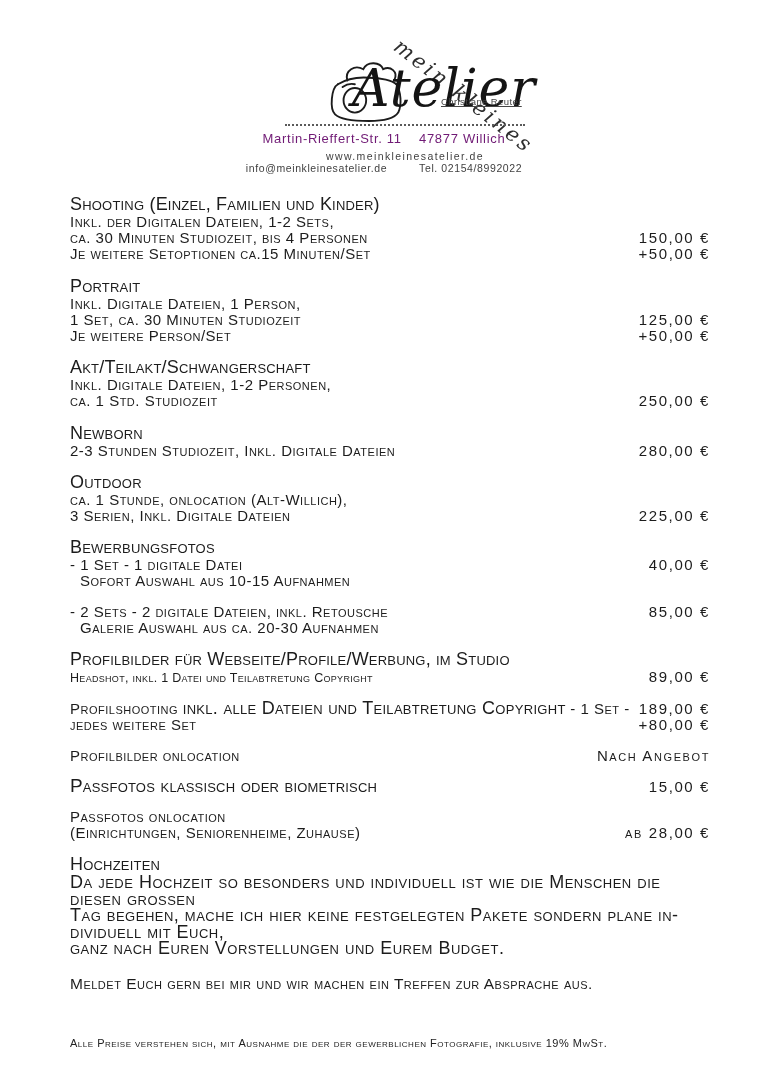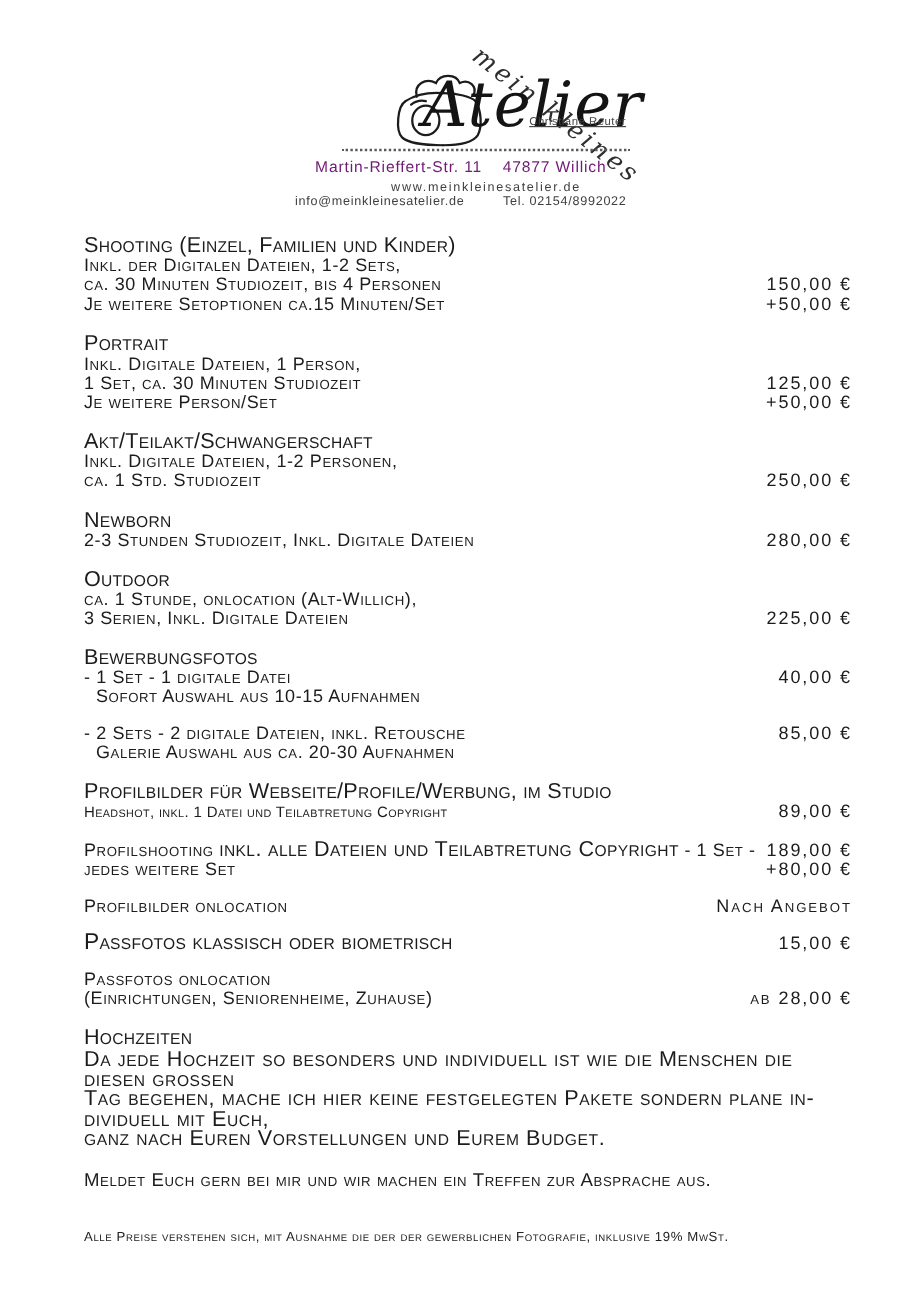--- a/index.html
+++ b/index.html
@@ -32,21 +32,21 @@
        font-size:15px;line-height:16.2px;}
   .t{letter-spacing:.5px;white-space:pre-wrap;}
   .t.ind{padding-left:10px;}
   .t.small{font-size:12.5px;letter-spacing:.3px;}
   .t.big{font-size:19px;letter-spacing:.2px;}
   .smallseg{font-size:18px;letter-spacing:.3px;}
   .p{letter-spacing:1.6px;white-space:nowrap;}
   .gap{height:14px;}
   .para-line{font-size:18px;line-height:16.4px;letter-spacing:.5px;white-space:nowrap;}
   .closing{font-size:15.5px;letter-spacing:.5px;margin-top:18px;white-space:nowrap;}
-  .footnote{font-size:11px;letter-spacing:.5px;margin-top:32px;color:#222;white-space:nowrap;}
+  .footnote{font-size:11px;letter-spacing:.5px;margin-top:44px;color:#222;white-space:nowrap;}
 </style>
 </head>
 <body>
 
 <div class="page">
 
   <header class="header">
     <div class="camera">
       <svg viewBox="0 0 90 70" width="86" height="66">
         <g fill="none" stroke="#1c1c1c" stroke-width="2" stroke-linecap="round">

